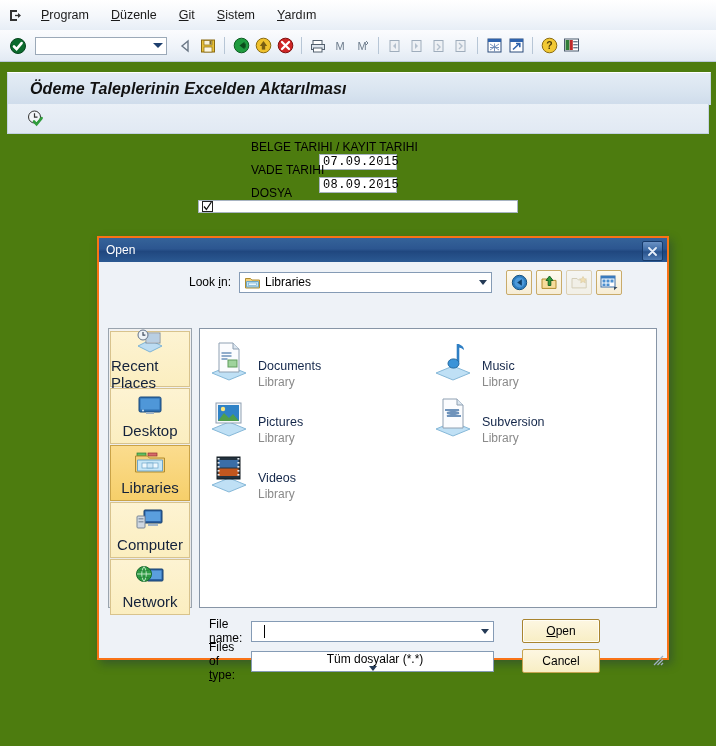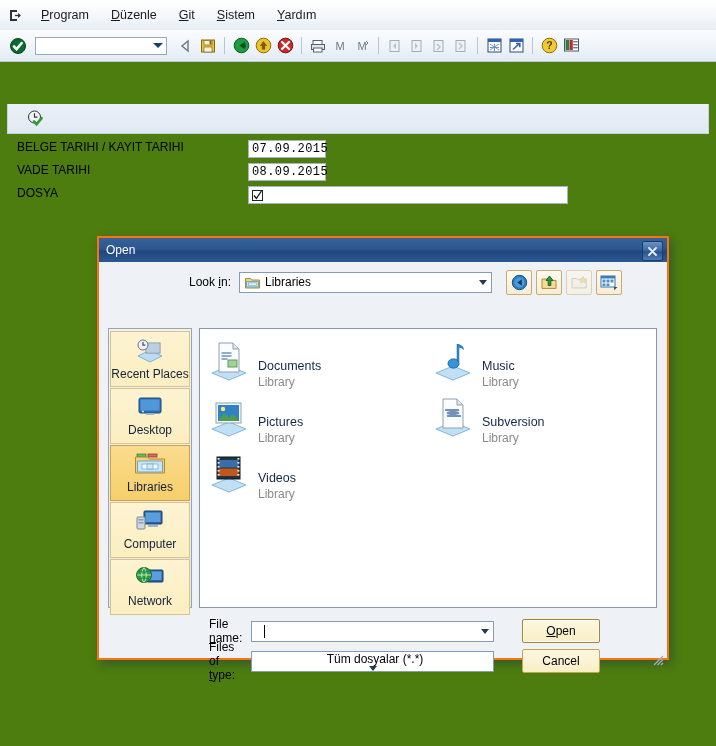--- a/index.html
+++ b/index.html
@@ -57,21 +57,21 @@
   }
   .apptoolbar {
     position: absolute; left: 7px; top: 104px; width: 702px; height: 30px;
     background: linear-gradient(to bottom, #eaf0f7 0%, #e1e9f3 100%);
     border-left: 1px solid #c5d4e4; border-right: 1px solid #c5d4e4;
     border-bottom: 1px solid #c2d1e1;
     display: flex; align-items: center; padding-left: 16px; box-sizing: border-box;
   }
 
   .formarea { position: absolute; left: 0; top: 140px; width: 716px; }
-  .formrow { display: flex; align-items: flex-start; height: 20px; margin-bottom: 3px; }
+  .formrow { display: flex; align-items: center; height: 20px; margin-bottom: 3px; flex-direction: column; }
   .flabel { width: 248px; padding-left: 17px; box-sizing: border-box; font-size: 12px; color: #000; }
   .finput {
     height: 18px; background: #fff; border: 1px solid #a8b4c2;
     box-sizing: border-box; font-size: 12px; padding: 0 3px;
     display: flex; align-items: center;
     font-family: "Liberation Mono", monospace;
     letter-spacing: .4px;
   }
   .finput.date { width: 78px; }
   .finput.file { width: 320px; font-family: "Liberation Sans", sans-serif; }
@@ -128,21 +128,21 @@
     border: 1px solid #9aa4ae; box-sizing: border-box; padding: 1px;
   }
   .place {
     height: 54px; margin: 1px 0;
     background: linear-gradient(to bottom,#fdf3d2,#fbeec0);
     border: 1px solid #d8c38d;
     display: flex; flex-direction: column; align-items: center; justify-content: center;
     gap: 1px; cursor: pointer;
   }
   .place.sel { background: linear-gradient(to bottom,#fbdc8e,#f6cf6a); border: 1px solid #caa347; }
-  .place .plabel { font-size: 12px; color: #13213a; }
+  .place .plabel { font-size: 15px; color: #13213a; }
 
   .filelist {
     position: absolute; left: 100px; top: 58px; right: 10px; height: 280px;
     background: #fff; border: 1px solid #8795a6; box-sizing: border-box;
     padding: 7px 4px;
   }
   .fgrid { display: flex; flex-wrap: wrap; }
   .fitem { width: 50%; height: 56px; display: flex; align-items: flex-start; padding: 4px 0 0 4px; box-sizing: border-box; cursor: pointer; }
   .fitem .ftxt { margin-left: 8px; margin-top: 19px; }
   .fitem .fname { font-size: 12.5px; color: #14274a; }
@@ -301,20 +301,23 @@
         <rect x="1.5" y="2" width="14" height="12" fill="#fff" stroke="#4a5a6c"></rect>
         <rect x="2.5" y="3" width="4" height="10" fill="#2f7d37"></rect>
         <rect x="6.8" y="3" width="3" height="10" fill="#c02a2a"></rect>
         <rect x="10.2" y="4" width="4.5" height="1.4" fill="#6d7c8c"></rect>
         <rect x="10.2" y="7" width="4.5" height="1.4" fill="#6d7c8c"></rect>
         <rect x="10.2" y="10" width="4.5" height="1.4" fill="#6d7c8c"></rect>
       </svg>
     </div>
   </div>
 
+  <div class="titlebar">
+    <div class="ttl">Ödeme Taleplerinin Excelden Aktarılması</div>
+  </div>
 
   <div class="apptoolbar">
     <div class="tb-icon">
       <svg width="19" height="19" viewBox="0 0 19 19">
         <circle cx="8.5" cy="8" r="6" fill="#f2f5f8" stroke="#333"></circle>
         <path d="M8.5 4.2 v4 h3" stroke="#333" stroke-width="1.2" fill="none"></path>
         <path d="M8 12.5 l2.6 2.8 l5 -6.2" stroke="#2f9c3c" stroke-width="2.6" fill="none" stroke-linecap="round"></path>
       </svg>
     </div>
   </div>

